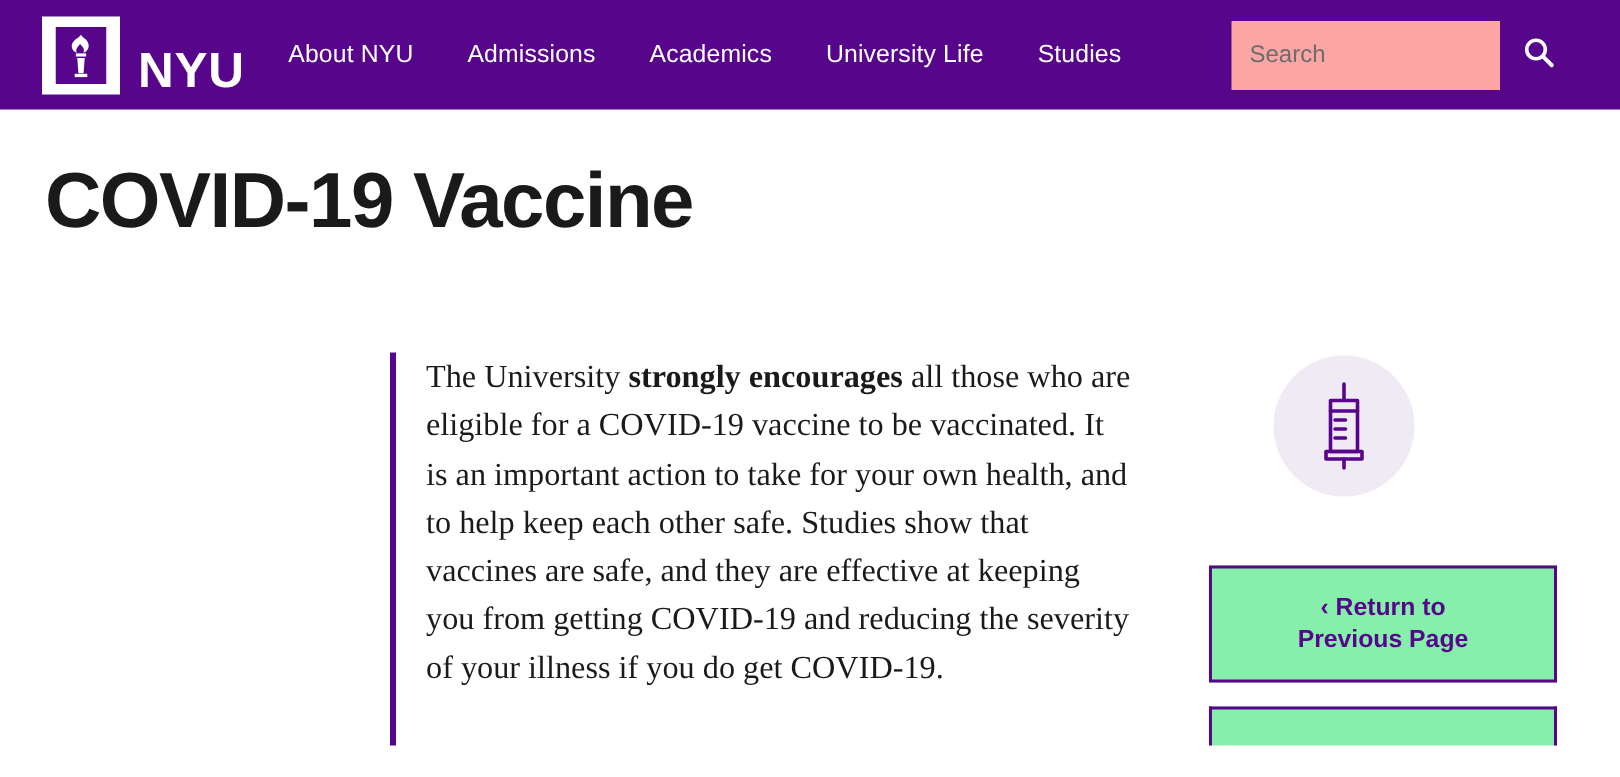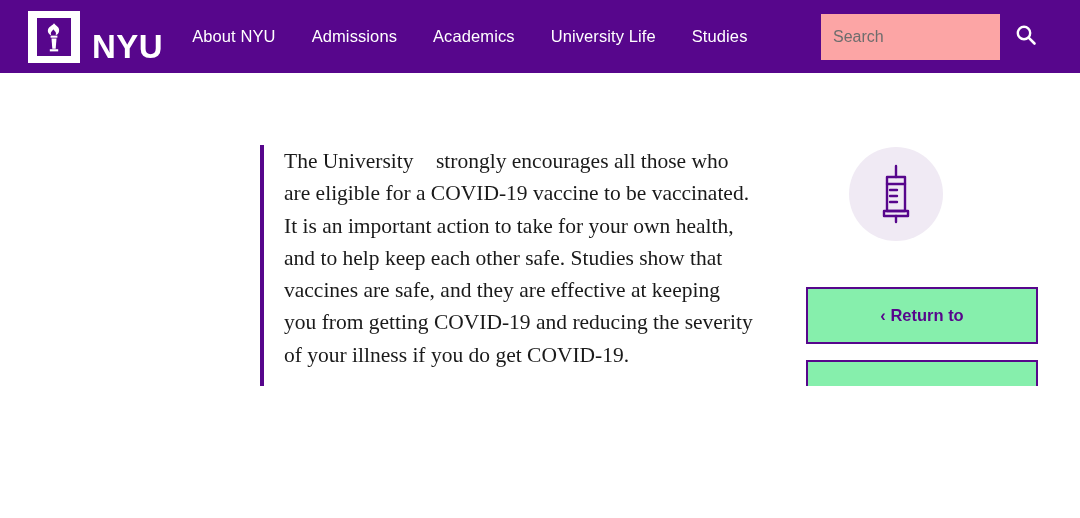--- a/index.html
+++ b/index.html
@@ -124,21 +124,21 @@
     padding-left: 20px;
     max-width: 470px;
   }
   .intro-text {
     font-family: "Liberation Serif", serif;
     font-size: 21.5px;
     line-height: 1.50;
     color: #1a1a1a;
     margin: 0;
   }
-  .intro-text b { font-weight: 400; margin-left: 17px; }
+  .intro-text b { font-weight: 700; }
 
   .side-col {
     margin-left: 52px;
     width: 232px;
     display: flex;
     flex-direction: column;
     align-items: flex-start;
   }
   .syringe-circle {
     width: 94px;
@@ -208,20 +208,21 @@
         <svg width="22" height="22" viewBox="0 0 22 22" aria-hidden="true">
           <circle cx="9" cy="9" r="6.2" fill="none" stroke="#ffffff" stroke-width="2.4"></circle>
           <line x1="13.6" y1="13.6" x2="19.5" y2="19.5" stroke="#ffffff" stroke-width="2.6" stroke-linecap="round"></line>
         </svg>
       </span>
     </button>
   </div>
 </header>
 
 <main class="page">
+  <h1 class="page-title">COVID-19 Vaccine</h1>
 
   <div class="content-row">
     <div class="intro-block">
       <p class="intro-text"><span>The University </span><b>strongly encourages</b><span> all those who are eligible for a COVID-19 vaccine to be vaccinated. It is an important action to take for your own health, and to help keep each other safe. Studies show that vaccines are safe, and they are effective at keeping you from getting COVID-19 and reducing the severity of your illness if you do get COVID-19.</span></p>
     </div>
 
     <aside class="side-col">
       <div class="syringe-circle">
         <svg width="46" height="62" viewBox="0 0 46 62" aria-hidden="true">
           <g fill="none" stroke="#57068c" stroke-width="2.4" stroke-linecap="round" stroke-linejoin="round">
@@ -232,18 +233,19 @@
             <line x1="17" y1="33" x2="24" y2="33"></line>
             <line x1="17" y1="39" x2="24" y2="39"></line>
             <rect x="11" y="48" width="24" height="5"></rect>
             <line x1="23" y1="53" x2="23" y2="59"></line>
           </g>
         </svg>
       </div>
 
       <button class="side-button">
         <span>‹ Return to</span>
+        <span>Previous Page</span>
       </button>
 
       <div class="side-button partial"></div>
     </aside>
   </div>
 </main>
 
 </body></html>

